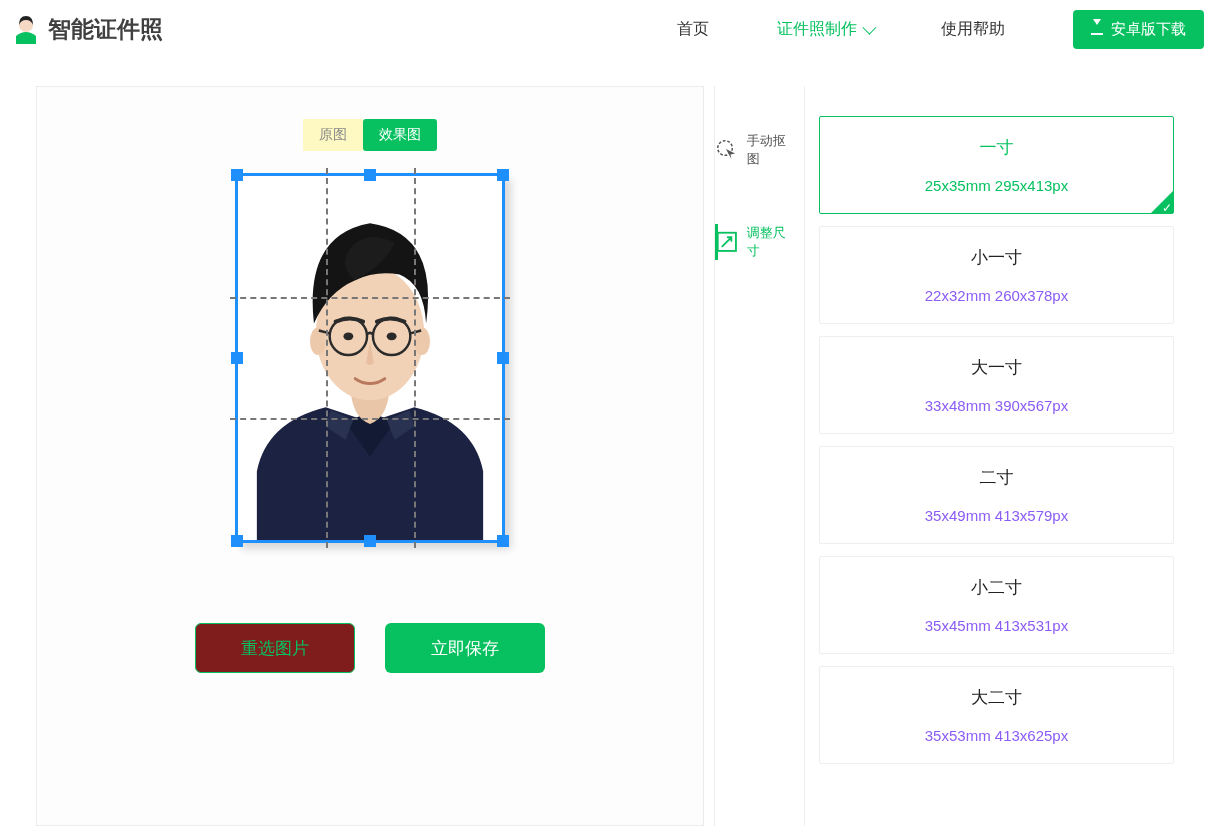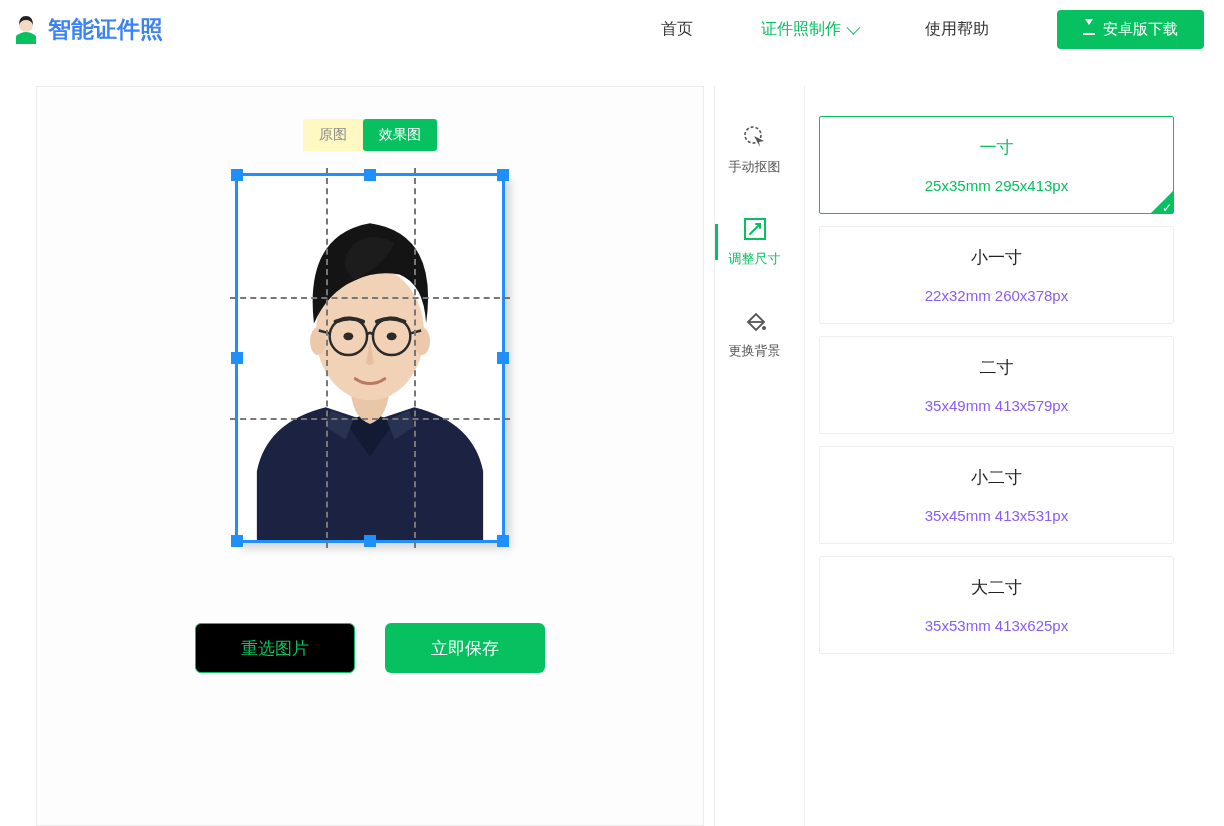--- a/index.html
+++ b/index.html
@@ -25,21 +25,21 @@
     gap: 10px;
     margin-left: 4px;
   }
   .logo-glyph {
     width: 24px; height: 30px;
     display: flex; align-items: flex-end; justify-content: center;
   }
   .brand {
     font-size: 23px;
     font-weight: 700;
-    color: #3b82f6;
+    color: #404040;
   }
   .nav {
     margin-left: auto;
     display: flex;
     align-items: center;
     gap: 68px;
   }
   .nav a {
     font-size: 16px;
     color: #333;
@@ -54,21 +54,21 @@
     border-right: 1.5px solid #07c160;
     border-bottom: 1.5px solid #07c160;
     transform: rotate(45deg) translateY(-2px);
   }
   .dl-btn {
     background: #07c160;
     color: #fff;
     font-size: 15px;
     border: none;
     border-radius: 4px;
-    padding: 10px 26px;
+    padding: 10px 18px;
     display: flex; align-items: center; gap: 8px;
     cursor: pointer;
     font-weight: 500;
   }
   .dl-icon {
     width: 12px; height: 12px;
     border-bottom: 2px solid #fff;
     position: relative;
   }
   .dl-icon::before {
@@ -154,37 +154,37 @@
   .btn {
     width: 160px;
     height: 50px;
     border-radius: 6px;
     font-size: 17px;
     cursor: pointer;
     display:flex; align-items:center; justify-content:center;
   }
   .btn-outline {
     border: 1px solid #07c160;
-    background: #000000;
+    background: #7f1d1d;
     color: #07c160;
   }
   .btn-solid {
     border: none;
     background: #07c160;
     color: #fff;
   }
   
   .tool-col {
     flex: 0 0 80px;
     display: flex; flex-direction: column;
     border-left: 1px solid #eee;
     padding-top: 18px;
   }
   .tool-item {
-    display: flex; flex-direction: column; align-items: center;
+    display: flex; align-items: center;
     gap: 8px;
     height: 92px;
     justify-content: center;
     font-size: 13px;
     color: #555;
     position: relative;
     cursor: pointer;
   }
   .tool-item.active {
     color: #07c160;
@@ -372,44 +372,38 @@
     </div>
     <div class="tool-item active">
       <span class="tool-icon">
         <svg viewBox="0 0 26 26">
             <rect x="3" y="3" width="20" height="20" fill="none" stroke="#07c160" stroke-width="2"></rect>
             <path d="M8 18 L18 8 M14 8 L18 8 L18 12" fill="none" stroke="#07c160" stroke-width="2" stroke-linecap="round"></path>
           </svg>
       </span>
       <span>调整尺寸</span>
     </div>
-    <div class="tool-item">
-      <span class="tool-icon">
-        <svg viewBox="0 0 26 26">
-            <path d="M6 14 L14 6 L22 14 L14 22 Z" fill="none" stroke="#555" stroke-width="1.8"></path>
-            <path d="M6 14 L22 14" stroke="#555" stroke-width="1.8"></path>
-            <circle cx="22" cy="20" r="2" fill="#555"></circle>
-          </svg>
-      </span>
-      <span>更换背景</span>
-    </div>
   </div>
 
   <div class="right-panel">
     <div class="size-list" id="size-list">
 
     <div class="size-card selected">
           <div class="title">一寸</div>
           <div class="dim">25x35mm 295x413px</div>
         </div>
         <div class="size-card">
           <div class="title">小一寸</div>
           <div class="dim">22x32mm 260x378px</div>
         </div>
         <div class="size-card">
+          <div class="title">大一寸</div>
+          <div class="dim">33x48mm 390x567px</div>
+        </div>
+        <div class="size-card">
           <div class="title">二寸</div>
           <div class="dim">35x49mm 413x579px</div>
         </div>
         <div class="size-card">
           <div class="title">小二寸</div>
           <div class="dim">35x45mm 413x531px</div>
         </div>
         <div class="size-card">
           <div class="title">大二寸</div>
           <div class="dim">35x53mm 413x625px</div>

